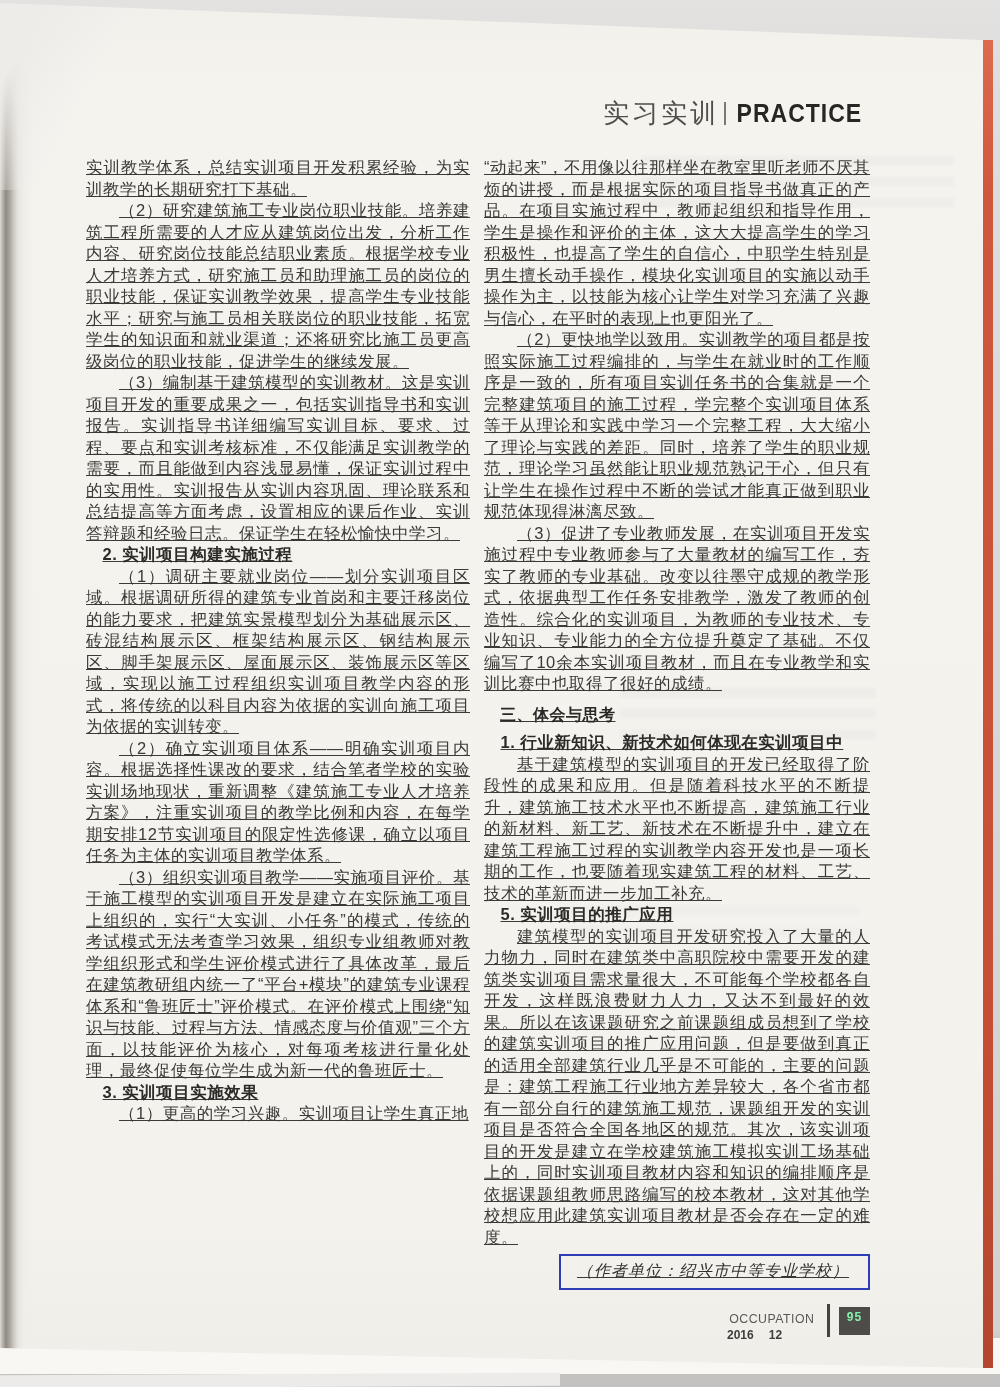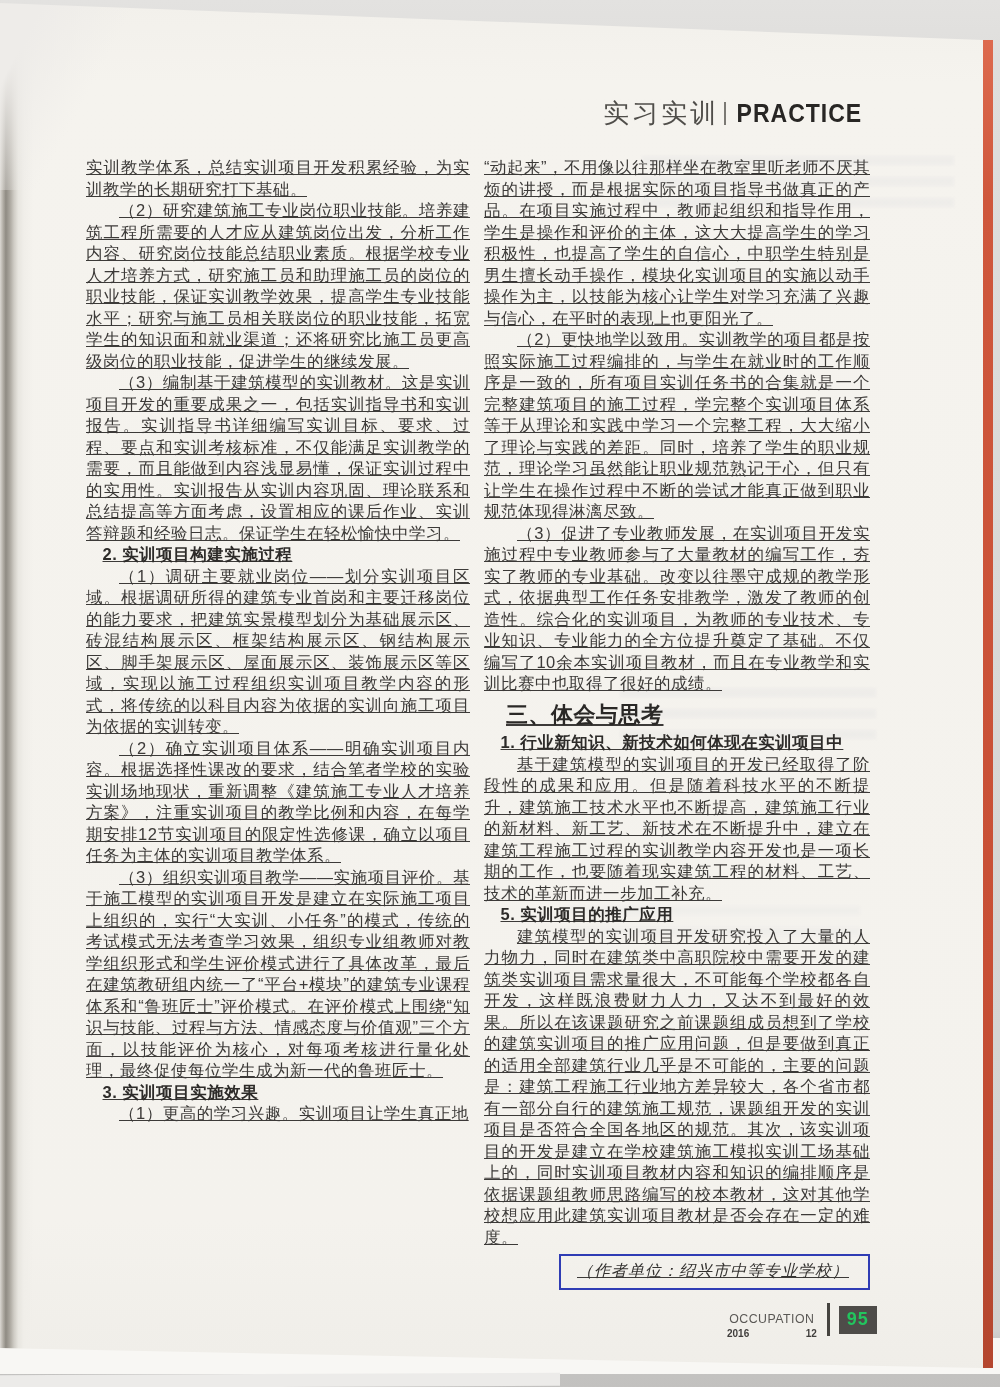--- a/index.html
+++ b/index.html
@@ -43,35 +43,35 @@
   .header-en{font-size:24px;font-weight:700;color:#282624;letter-spacing:1px;transform:scale(.96,1.06);}
   
   .col{position:absolute;top:157px;z-index:4;font-size:16.5px;line-height:21.5px;
        color:#3c3a38;text-align:justify;word-break:break-all;letter-spacing:.5px;text-decoration:underline;}
   .col-left{left:86px;width:384px;}
   .col-right{left:484px;width:386px;}
   .col p{margin:0;}
   .para{text-indent:2em;}
   .para.first{text-indent:0;}
   .num-heading{font-weight:700;text-indent:1em;color:#2d2b29;}
-  .section-heading{font-weight:700;font-size:22px;text-indent:1em;color:#2a2826;margin:9px 0 7px 0 !important;}
+  .section-heading{font-weight:700;font-size:16px;text-indent:1em;color:#2a2826;margin:9px 0 7px 0 !important;}
   
   .author-box{
     margin:6px 0 0 auto;width:292px;border:2px solid #2f3cb4;
     padding:4px 9px 6px 6px;text-align:center;text-indent:0;
     font-family:"DejaVu Serif","Liberation Serif",serif;font-style:italic;
     font-size:16px;color:#343230;letter-spacing:1px;
   }
   
   .footer{position:absolute;top:1300px;left:727px;display:flex;align-items:center;z-index:4;}
   .footer-text{text-align:right;line-height:1;margin-top:12px;}
   .footer-journal{font-size:13px;letter-spacing:.5px;color:#5a5855;transform:scale(.95,1);}
-  .footer-issue{margin-top:4px;font-size:10px;font-weight:700;color:#403e3c;display:flex;justify-content:space-between;gap:15px;}
+  .footer-issue{margin-top:4px;font-size:12px;font-weight:700;color:#403e3c;display:flex;justify-content:flex-start;gap:15px;}
   .footer-bar{width:3px;height:33px;background:#45433f;margin:0 9px 0 10px;}
-  .page-badge{background:#4e4c49;color:#22c55e;font-weight:700;font-size:18px;padding:3px 8px 4px 8px;letter-spacing:1px;}
+  .page-badge{background:#4e4c49;color:#86efac;font-weight:700;font-size:12px;padding:3px 8px 11px 8px;letter-spacing:1px;}
 </style>
 </head>
 <body>
 
 <div class="scan">
 
   <div class="under-band1"></div>
   <div class="under-band2"></div>
 
   <div class="page">

